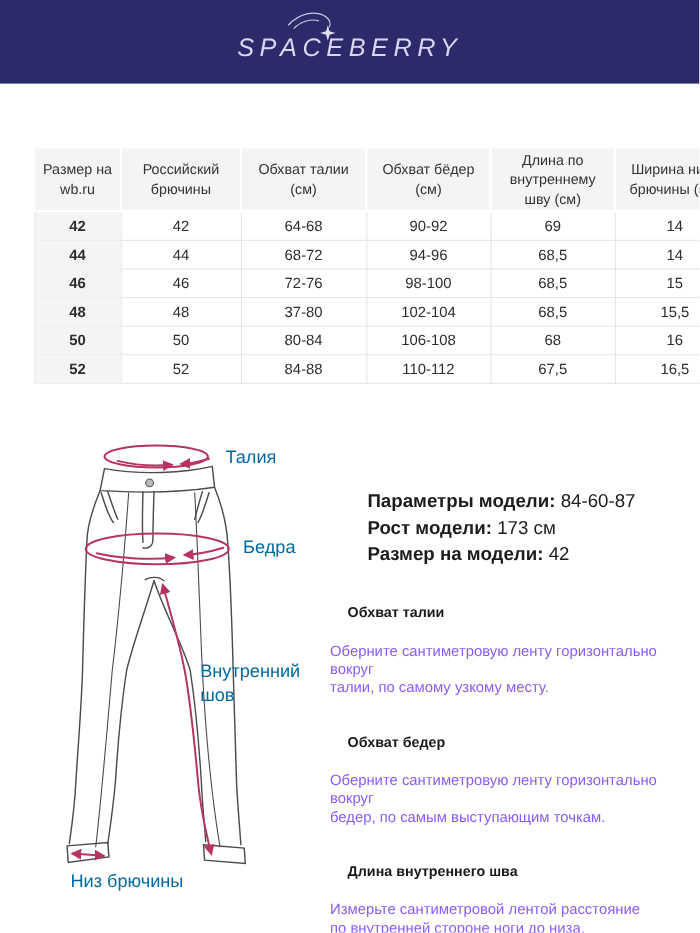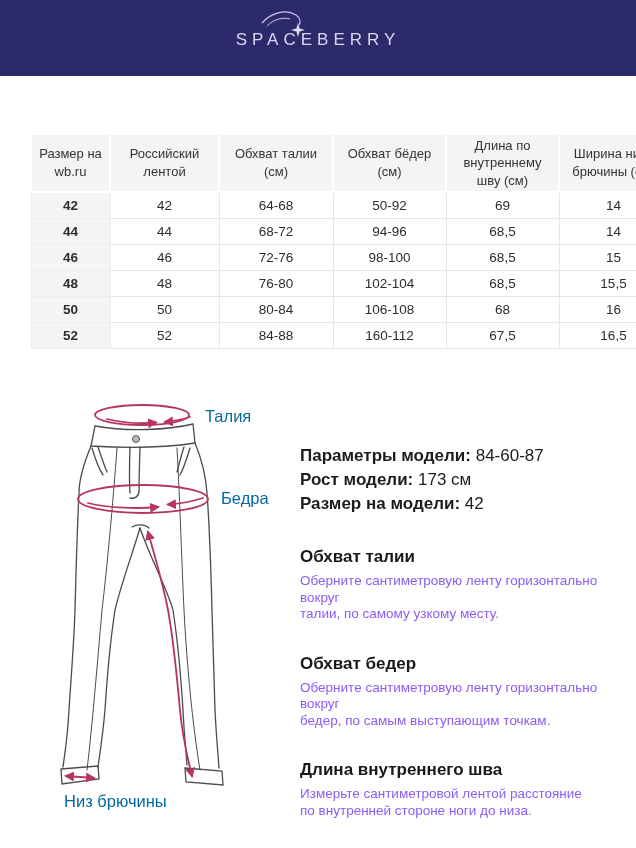--- a/index.html
+++ b/index.html
@@ -4,21 +4,21 @@
 <style>
   html,body{margin:0;padding:0;background:#fff;}
   .page{
     position:relative;width:636px;height:848px;background:#ffffff;overflow:hidden;
     font-family:"Liberation Sans", sans-serif;color:#222;
   }
   
   .brand-header{position:absolute;left:0;top:0;width:636px;height:76px;background:#2c2a6b;}
   .logo-text{
     position:absolute;left:0;top:30px;width:636px;text-align:center;
-    font-size:17px;font-weight:400;letter-spacing:5px;color:#d9d6ef;
+    font-size:23px;font-weight:400;letter-spacing:5px;color:#d9d6ef;font-style:italic;
   }
   .comet{position:absolute;left:256px;top:6px;width:60px;height:36px;}
   
   .size-table{
     position:absolute;left:30px;top:133px;width:577px;
     border-collapse:collapse;table-layout:fixed;
   }
   .size-table th{
     background:#f4f4f4;border:2px solid #ffffff;
     height:56px;vertical-align:middle;text-align:center;
@@ -38,28 +38,28 @@
   
   .diagram{position:absolute;left:18px;top:388px;width:280px;height:432px;}
   .diagram svg{position:absolute;left:0;top:0;}
   .dg-label{position:absolute;font-size:16.5px;color:#0369a1;line-height:22px;}
   .lbl-waist{left:187px;top:17px;}
   .lbl-hips{left:203px;top:99px;}
   .lbl-inseam{left:164px;top:211px;width:104px;}
   .lbl-hem{left:46px;top:402px;text-align:right;}
   
   .info-col{position:absolute;left:300px;top:444px;width:330px;}
-  .mi-line{font-size:17px;line-height:24px;color:#1c1c1c;}
+  .mi-line{font-size:17px;line-height:24px;color:#1c1c1c;margin-left:34px;}
   .mi-label{font-weight:bold;}
   .mi-value{font-weight:400;}
   .guide-section{margin:0;}
   .gs-1{margin-top:30px;}
   .gs-2{margin-top:18px;}
   .gs-3{margin-top:18px;}
-  .guide-title{font-size:17px;font-weight:bold;color:#191919;line-height:22px;margin:0;}
+  .guide-title{font-size:13px;font-weight:bold;color:#191919;line-height:22px;margin:16px;}
   .guide-text{
     font-size:13.5px;line-height:16.5px;color:#8b5cf6;margin:5px 0 0;
     white-space:pre-line;
   }
   .guide-section{padding-bottom:12px;}
 </style>
 </head>
 <body>
 
 <div class="page">
@@ -70,33 +70,33 @@
       <path d="M 11,20 C 18,13 27,11 34,13" fill="none" stroke="#cdc9e8" stroke-width="1"></path>
       <polygon points="42,17 43.6,22.4 49,24 43.6,25.6 42,31 40.4,25.6 35,24 40.4,22.4" fill="#dedbf2"></polygon>
     </svg>
     <div class="logo-text">SPACEBERRY</div>
   </header>
 
   <table class="size-table">
     <thead>
       <tr id="size-head">
           <th>Размер на wb.ru</th>
-          <th>Российский лентой</th>
+          <th>Российский брючины</th>
           <th>Обхват талии (см)</th>
           <th>Обхват бёдер (см)</th>
           <th>Длина по внутреннему шву (см)</th>
           <th>Ширина низа брючины (см)</th>
         </tr>
     </thead>
     <tbody id="size-body">
         <tr>
           <td>42</td>
           <td>42</td>
           <td>64-68</td>
-          <td>50-92</td>
+          <td>90-92</td>
           <td>69</td>
           <td>14</td>
         </tr>
         <tr>
           <td>44</td>
           <td>44</td>
           <td>68-72</td>
           <td>94-96</td>
           <td>68,5</td>
           <td>14</td>
@@ -105,38 +105,38 @@
           <td>46</td>
           <td>46</td>
           <td>72-76</td>
           <td>98-100</td>
           <td>68,5</td>
           <td>15</td>
         </tr>
         <tr>
           <td>48</td>
           <td>48</td>
-          <td>76-80</td>
+          <td>37-80</td>
           <td>102-104</td>
           <td>68,5</td>
           <td>15,5</td>
         </tr>
         <tr>
           <td>50</td>
           <td>50</td>
           <td>80-84</td>
           <td>106-108</td>
           <td>68</td>
           <td>16</td>
         </tr>
         <tr>
           <td>52</td>
           <td>52</td>
           <td>84-88</td>
-          <td>160-112</td>
+          <td>110-112</td>
           <td>67,5</td>
           <td>16,5</td>
         </tr>
       </tbody>
   </table>
 
   <div class="diagram">
     <svg width="280" height="432" viewBox="0 0 280 432">
       <defs>
         <marker id="arrPink" viewBox="0 0 10 10" refX="8" refY="5" markerWidth="5.5" markerHeight="5.5" orient="auto-start-reverse">
@@ -180,20 +180,21 @@
         <ellipse cx="125" cy="111" rx="65" ry="14"></ellipse>
         <path d="M 70,115 C 90,120 120,121 140,119" marker-end="url(#arrPink)"></path>
         <path d="M 185,110 C 172,114 160,116 150,116.5" marker-end="url(#arrPink)"></path>
         <path d="M 130,144 C 138,172 146,200 150,222 C 156,255 159,290 162,322 C 164,345 170,372 174,388" marker-start="url(#arrPink)" marker-end="url(#arrPink)"></path>
         <path d="M 48,388 L 76,390" marker-start="url(#arrPink)" marker-end="url(#arrPink)"></path>
       </g>
     </svg>
 
     <div class="dg-label lbl-waist">Талия</div>
     <div class="dg-label lbl-hips">Бедра</div>
+    <div class="dg-label lbl-inseam">Внутренний шов</div>
     <div class="dg-label lbl-hem">Низ брючины</div>
   </div>
 
   <div class="info-col">
     <div class="model-info">
       <div class="mi-line">
         <span class="mi-label">Параметры модели:</span>
         <span class="mi-value">84-60-87</span>
       </div>
       <div class="mi-line">

